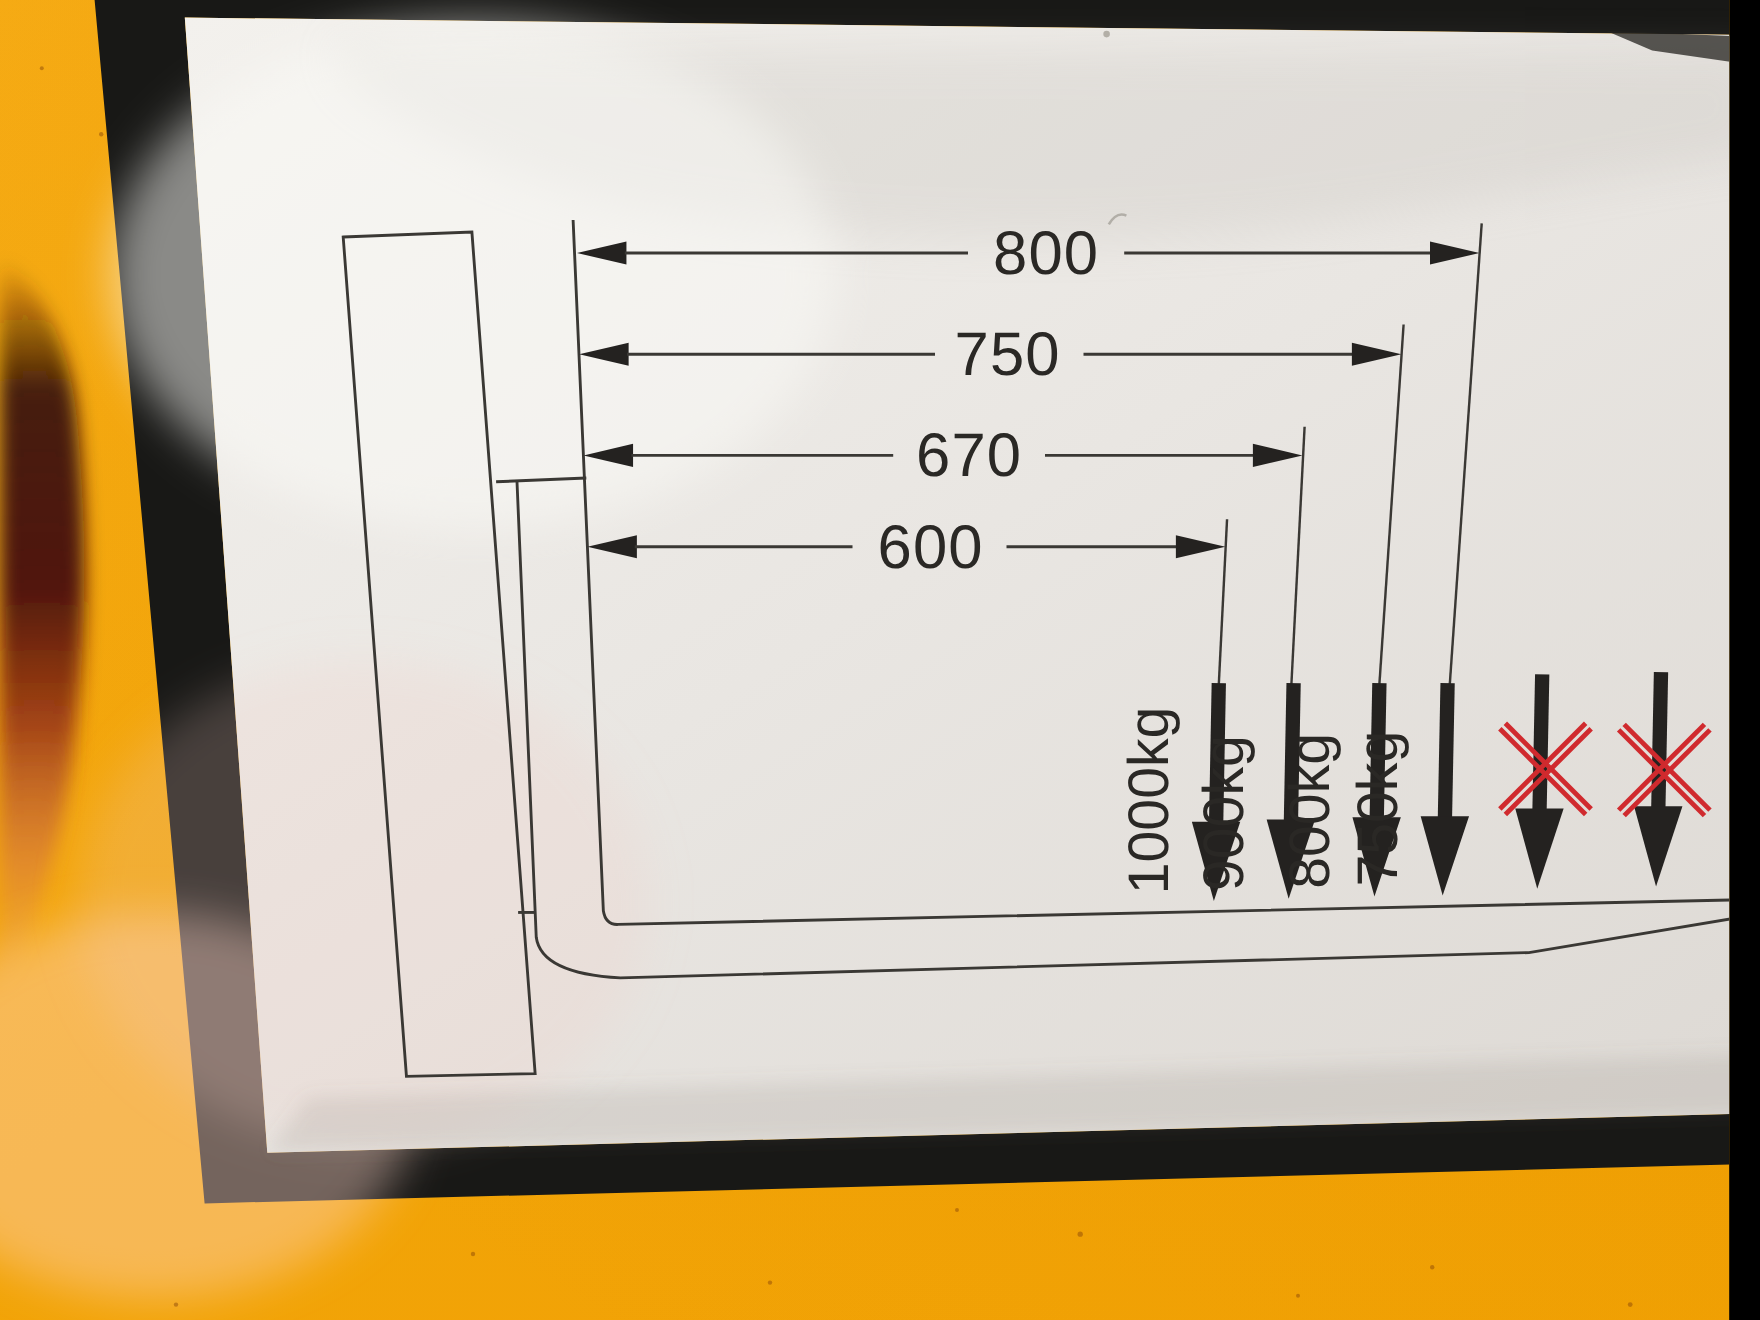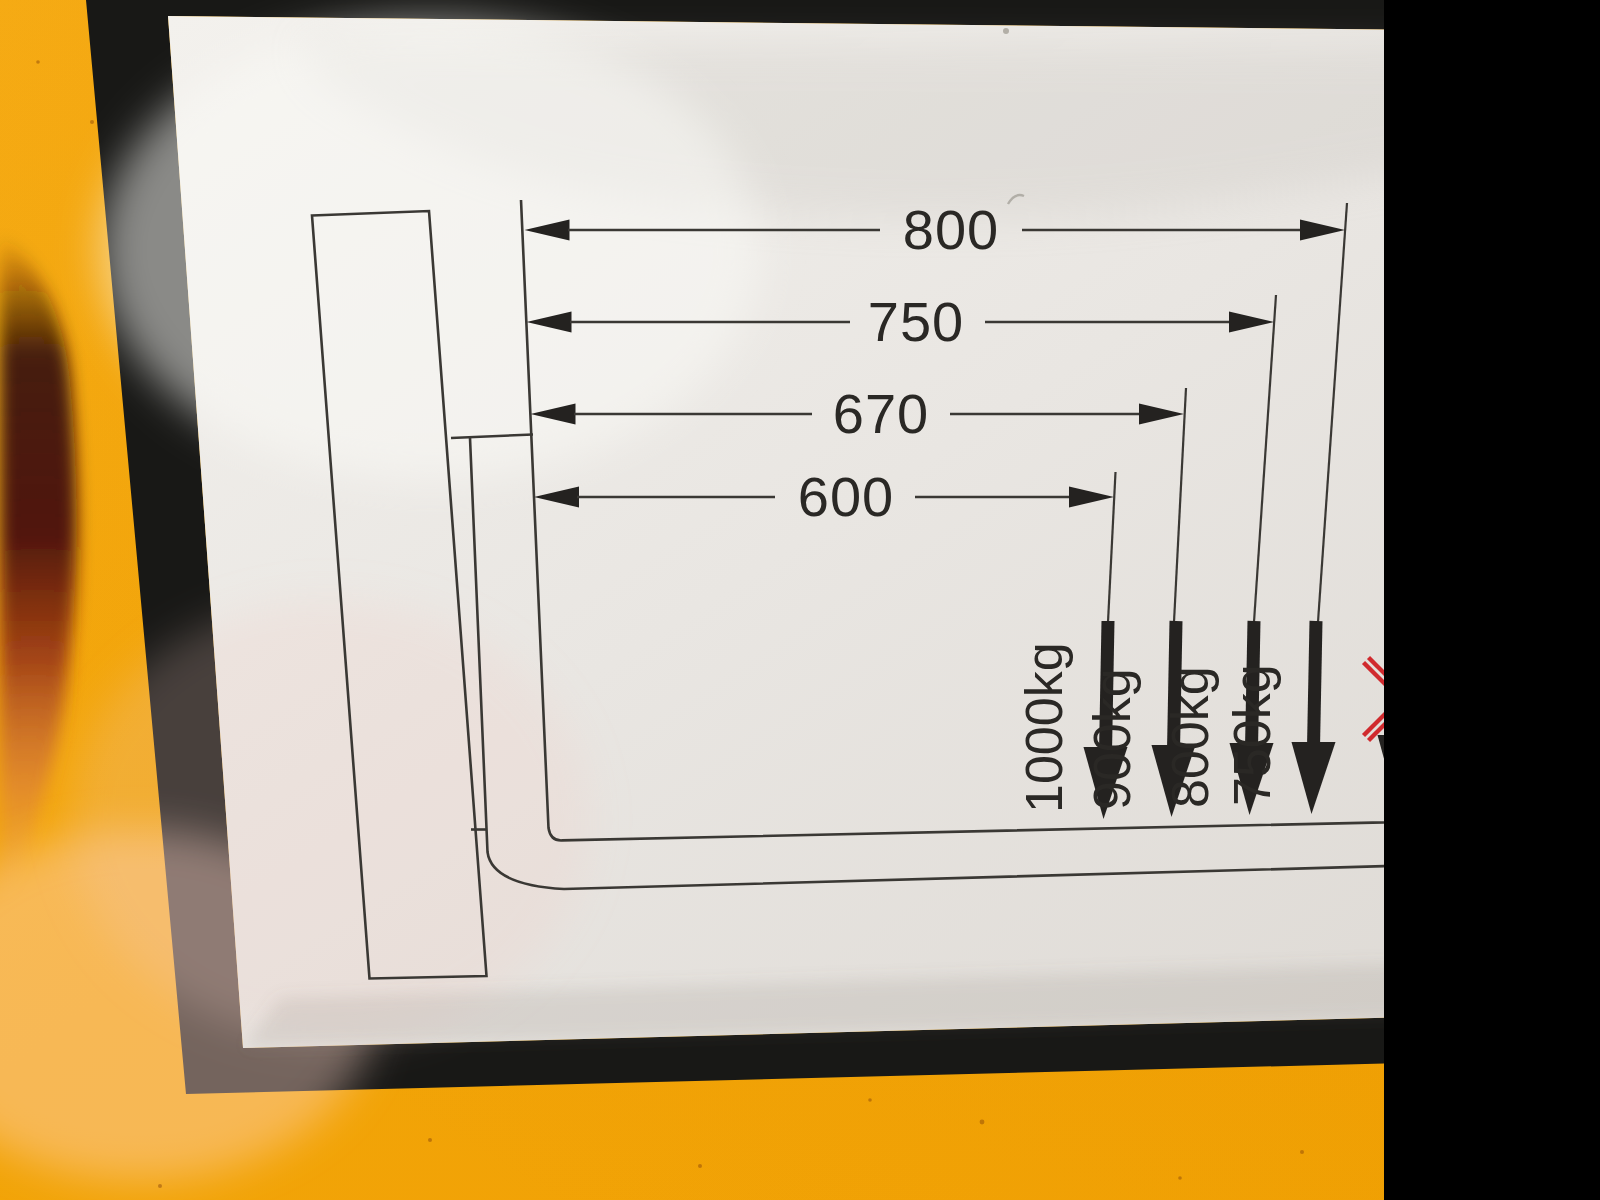--- a/index.html
+++ b/index.html
@@ -1,16 +1,16 @@
 <!DOCTYPE html>
 <html><head>
 <meta charset="utf-8">
 <style>
   html,body{margin:0;padding:0;background:#000;}
-  .stage{position:relative;width:1384px;height:1200px;overflow:hidden;}
+  .stage{position:relative;width:1572px;height:1200px;overflow:hidden;}
   svg{display:block;width:1600px;height:1200px;}
   text{font-family:"Liberation Sans","DejaVu Sans",sans-serif;}
   .dim-text{font-size:56px;letter-spacing:1px;}
   .kg-text{font-size:52px;letter-spacing:0px;}
   .thin-line{stroke-width:2.2;fill:none;}
   .draw-line{stroke-width:2.6;fill:none;}
   .shaft{stroke-width:13;fill:none;}
   .xline{stroke-width:4.4;fill:none;stroke-linecap:butt;}
 </style>
 </head>

